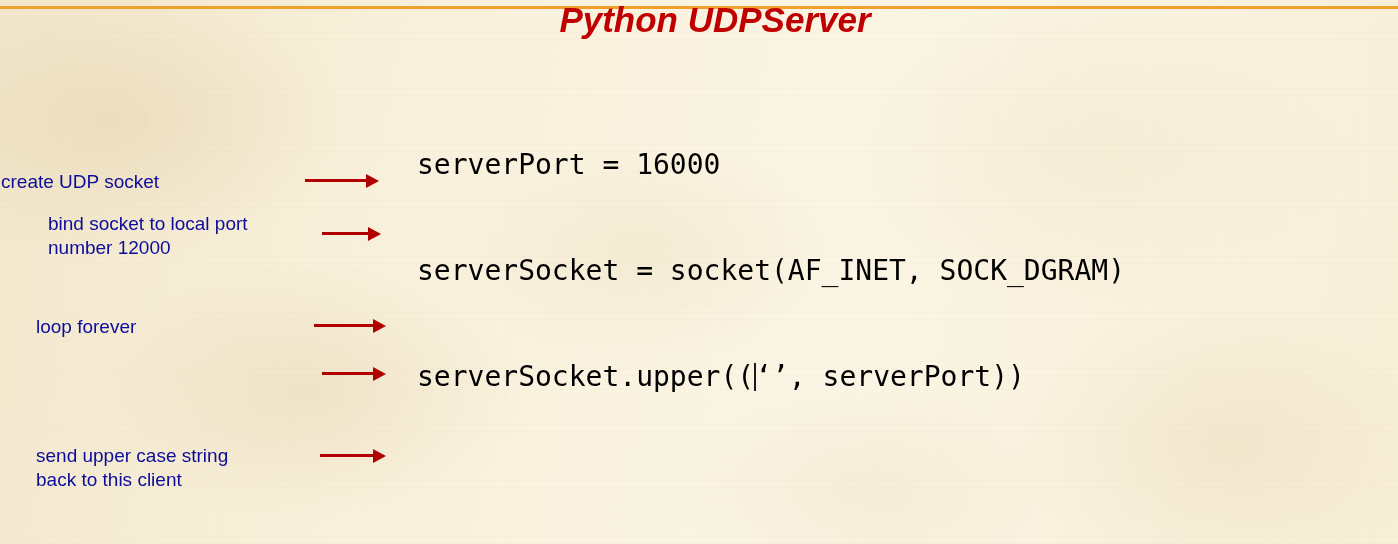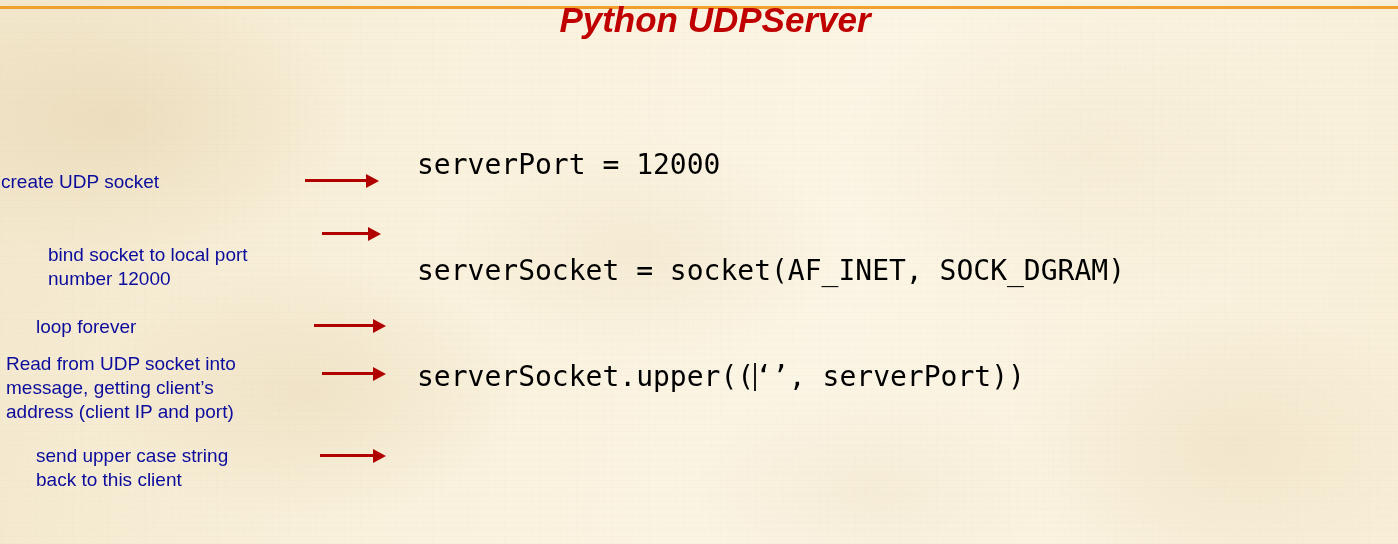--- a/index.html
+++ b/index.html
@@ -129,21 +129,21 @@
 
   <div id="grain"></div>
 
   <div id="top-rule"></div>
 
   <div id="title">Python UDPServer</div>
 
   <div id="code">
 
 
-    <div class="cl"><span>serverPort = 12000</span></div>
+    <div class="cl"><span>serverPort = 16000</span></div>
 
     <div class="cl"><span>serverSocket = socket(AF_INET, SOCK_DGRAM)</span></div>
 
     <div class="cl"><span>serverSocket.upper((</span><span class="caret"></span><span>‘’, serverPort))</span></div>
 
     
 
     
 
     
@@ -151,28 +151,25 @@
     
 
     
 
     
 
   </div>
 
   <div class="anno" style="right:1107px; top:170px; width:290px;">create UDP socket</div>
 
-  <div class="anno" style="right:1060px; top:212px; width:290px;margin-top:31px;">bind socket to local port
+  <div class="anno" style="right:1060px; top:212px; width:290px;">bind socket to local port
 number 12000</div>
 
   <div class="anno" style="right:1072px; top:315px; width:290px;">loop forever</div>
 
-  <div class="anno" style="right:1072px; top:352px; width:320px;">Read from UDP socket into
-message, getting client’s
-address (client IP and port)</div>
 
   <div class="anno" style="right:1072px; top:444px; width:290px;">send upper case string
 back to this client</div>
 
   <div class="arrow" style="left:305px; top:174px; width:74px;">
     <div class="shaft" style="width:62px;"></div>
     <div class="head" style="left:61px;"></div>
   </div>
 
   <div class="arrow" style="left:322px; top:227px; width:60px;">

